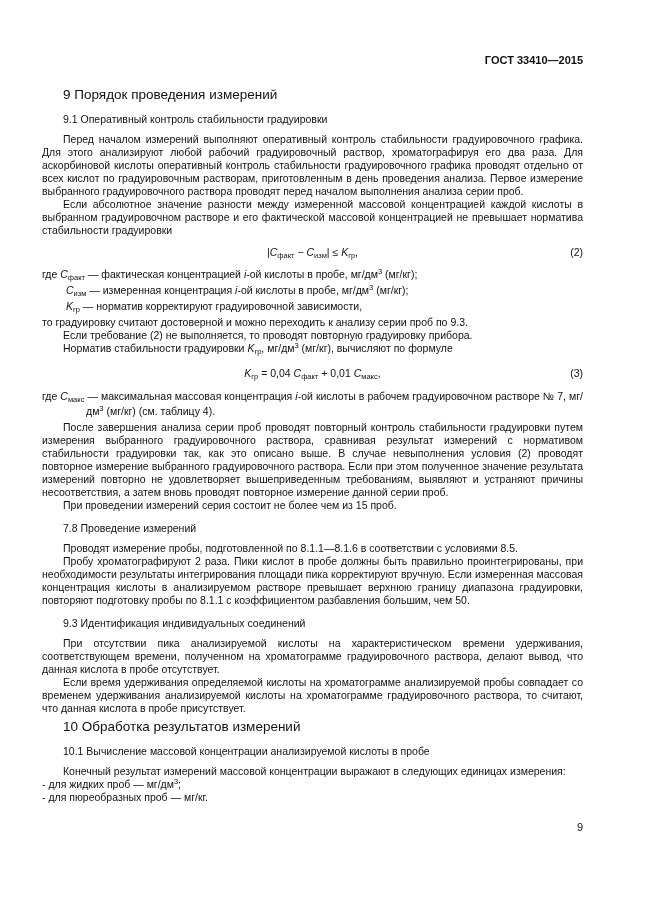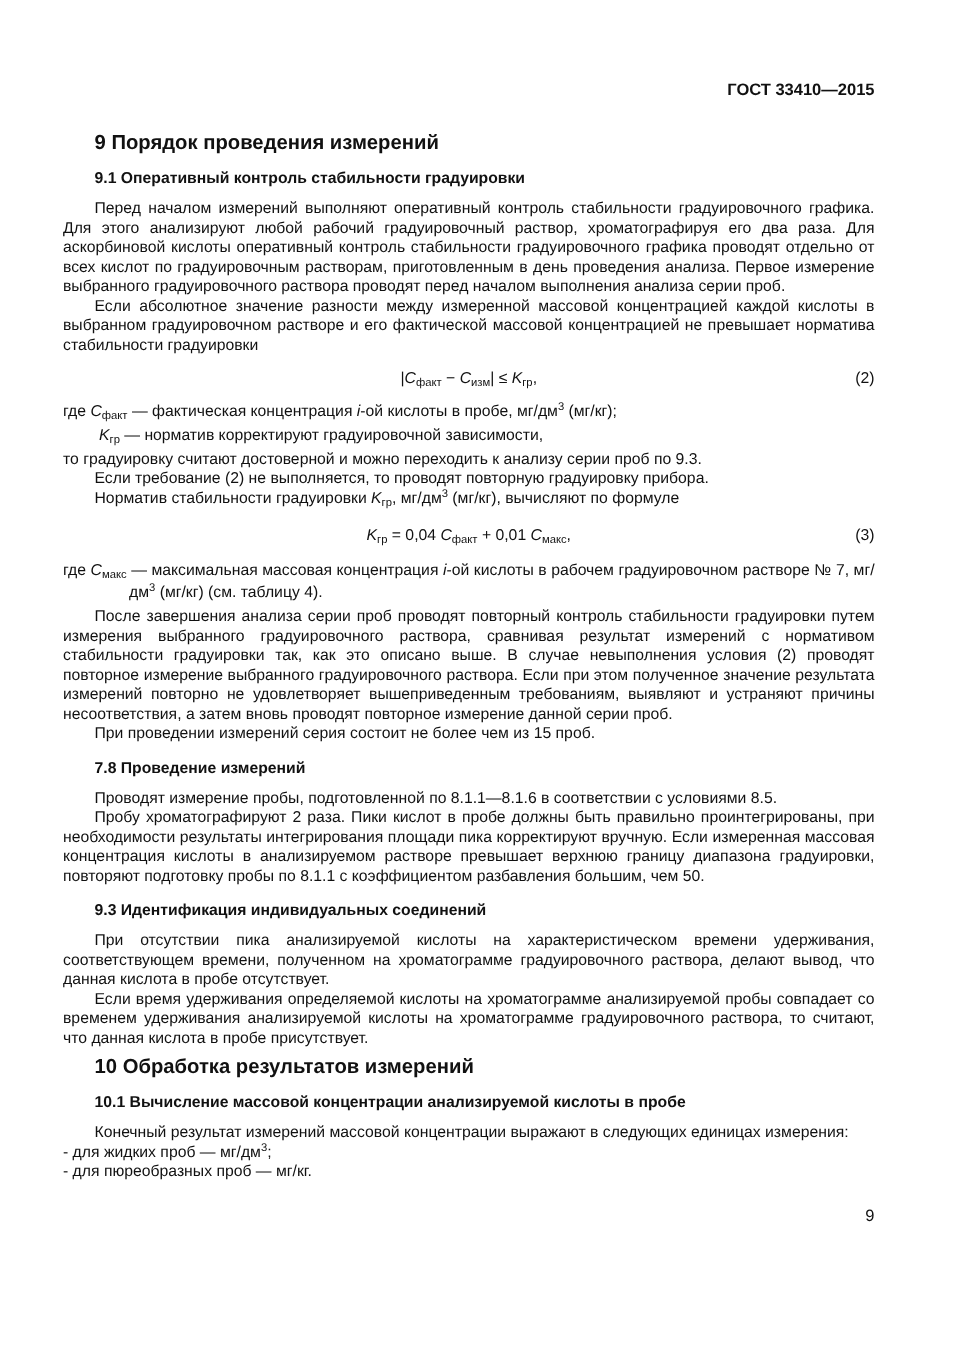--- a/index.html
+++ b/index.html
@@ -18,29 +18,29 @@
   }
   .doc-header {
     text-align: right;
     font-weight: bold;
     font-size: 11px;
     margin: 0 0 0 0;
   }
   h1 {
     font-size: 13.5px;
     line-height: 16px;
-    font-weight: bold;
+    font-weight: normal;
     margin: 20px 0 0 0;
     padding-left: 21px;
   }
   h1.h1-later { margin-top: 4px; }
   h2 {
     font-size: 10.5px;
     line-height: 13px;
-    font-weight: bold;
+    font-weight: normal;
     margin: 10px 0 7px 0;
     padding-left: 21px;
   }
   p {
     margin: 0;
     text-align: justify;
   }
   p.ind { text-indent: 21px; }
   .formula-row {
     position: relative;
@@ -75,21 +75,22 @@
   <h2>9.1 Оперативный контроль стабильности градуировки</h2>
 
   <p class="ind">Перед началом измерений выполняют оперативный контроль стабильности градуировочного графика. Для этого анализируют любой рабочий градуировочный раствор, хроматографируя его два раза. Для аскорбиновой кислоты оперативный контроль стабильности градуировочного графика проводят отдельно от всех кислот по градуировочным растворам, приготовленным в день проведения анализа. Первое измерение выбранного градуировочного раствора проводят перед началом выполнения анализа серии проб.</p>
   <p class="ind">Если абсолютное значение разности между измеренной массовой концентрацией каждой кислоты в выбранном градуировочном растворе и его фактической массовой концентрацией не превышает норматива стабильности градуировки</p>
 
   <div class="formula-row">
     <span><span>|</span><i>C</i><sub>факт</sub><span> − </span><i>C</i><sub>изм</sub><span>| ≤ </span><i>K</i><sub>гр</sub><span>,</span></span>
     <span class="formula-num">(2)</span>
   </div>
 
-  <p class="def"><span>где </span><i>C</i><sub>факт</sub><span> — фактическая концентрация </span><i>i</i><span>-ой кислоты в пробе, мг/дм</span><sup>3</sup><span> (мг/кг);</span></p>
+  <p class="def"><span>где </span><i>C</i><sub>факт</sub><span> — фактическая концентрацией </span><i>i</i><span>-ой кислоты в пробе, мг/дм</span><sup>3</sup><span> (мг/кг);</span></p>
+  <p class="def def-ind"><i>C</i><sub>изм</sub><span> — измеренная концентрация </span><i>i</i><span>-ой кислоты в пробе, мг/дм</span><sup>3</sup><span> (мг/кг);</span></p>
   <p class="def def-ind"><i>K</i><sub>гр</sub><span> — норматив корректируют градуировочной зависимости,</span></p>
 
   <p class="after-defs">то градуировку считают достоверной и можно переходить к анализу серии проб по 9.3.</p>
   <p class="ind">Если требование (2) не выполняется, то проводят повторную градуировку прибора.</p>
   <p class="ind"><span>Норматив стабильности градуировки </span><i>K</i><sub>гр</sub><span>, мг/дм</span><sup>3</sup><span> (мг/кг), вычисляют по формуле</span></p>
 
   <div class="formula-row f3">
     <span><i>K</i><sub>гр</sub><span> = 0,04 </span><i>C</i><sub>факт</sub><span> + 0,01 </span><i>C</i><sub>макс</sub><span>,</span></span>
     <span class="formula-num">(3)</span>
   </div>

